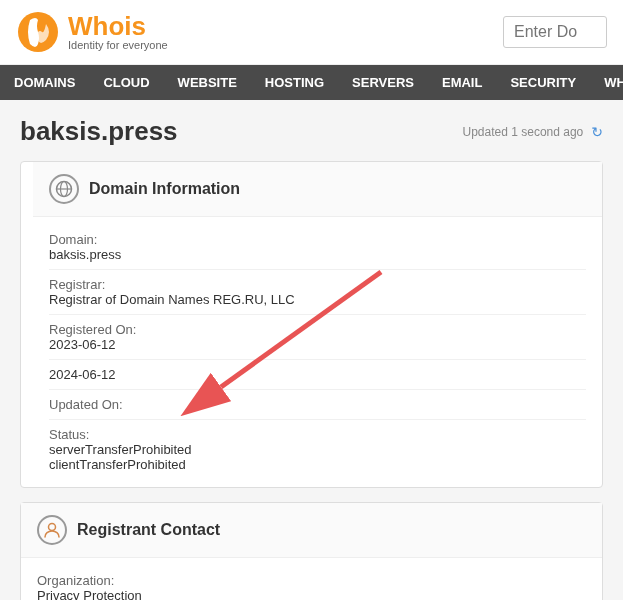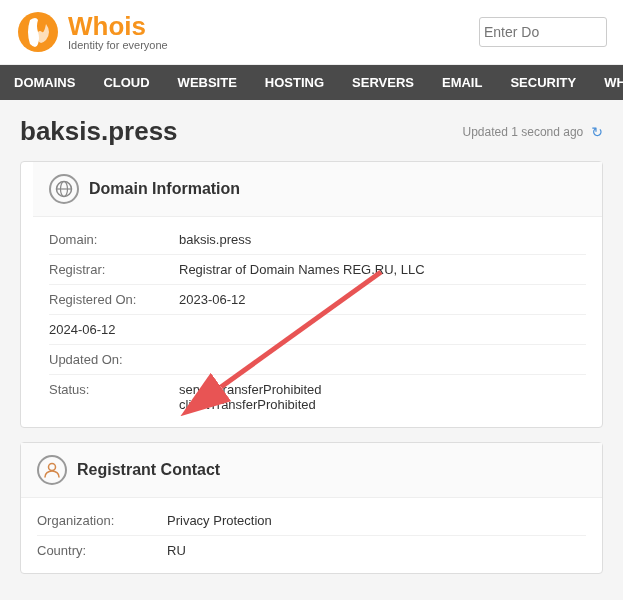--- a/index.html
+++ b/index.html
@@ -32,24 +32,24 @@
       font-weight: bold;
       color: #f7941d;
       line-height: 1;
     }
     .logo-tagline {
       font-size: 11px;
       color: #666;
     }
     .header-search {
       border: 1px solid #ccc;
-      padding: 6px 4px;
-      font-size: 14px;
+      padding: 6px 10px;
+      font-size: 16px;
       color: #999;
-      width: 128px;
+      width: 104px;
       border-radius: 3px;
     }
 
     
     .nav {
       background: #4a4a4a;
       display: flex;
     }
     .nav-item {
       color: #fff;
@@ -129,20 +129,21 @@
     
     .info-table {
       width: 100%;
       padding: 8px 16px;
     }
     .info-row {
       display: flex;
       padding: 7px 0;
       border-bottom: 1px solid #f0f0f0;
       align-items: flex-start;
+      flex-direction: column;
     }
     .info-row:last-child {
       border-bottom: none;
     }
     .info-label {
       width: 130px;
       min-width: 130px;
       color: #666;
       font-size: 13px;
     }

